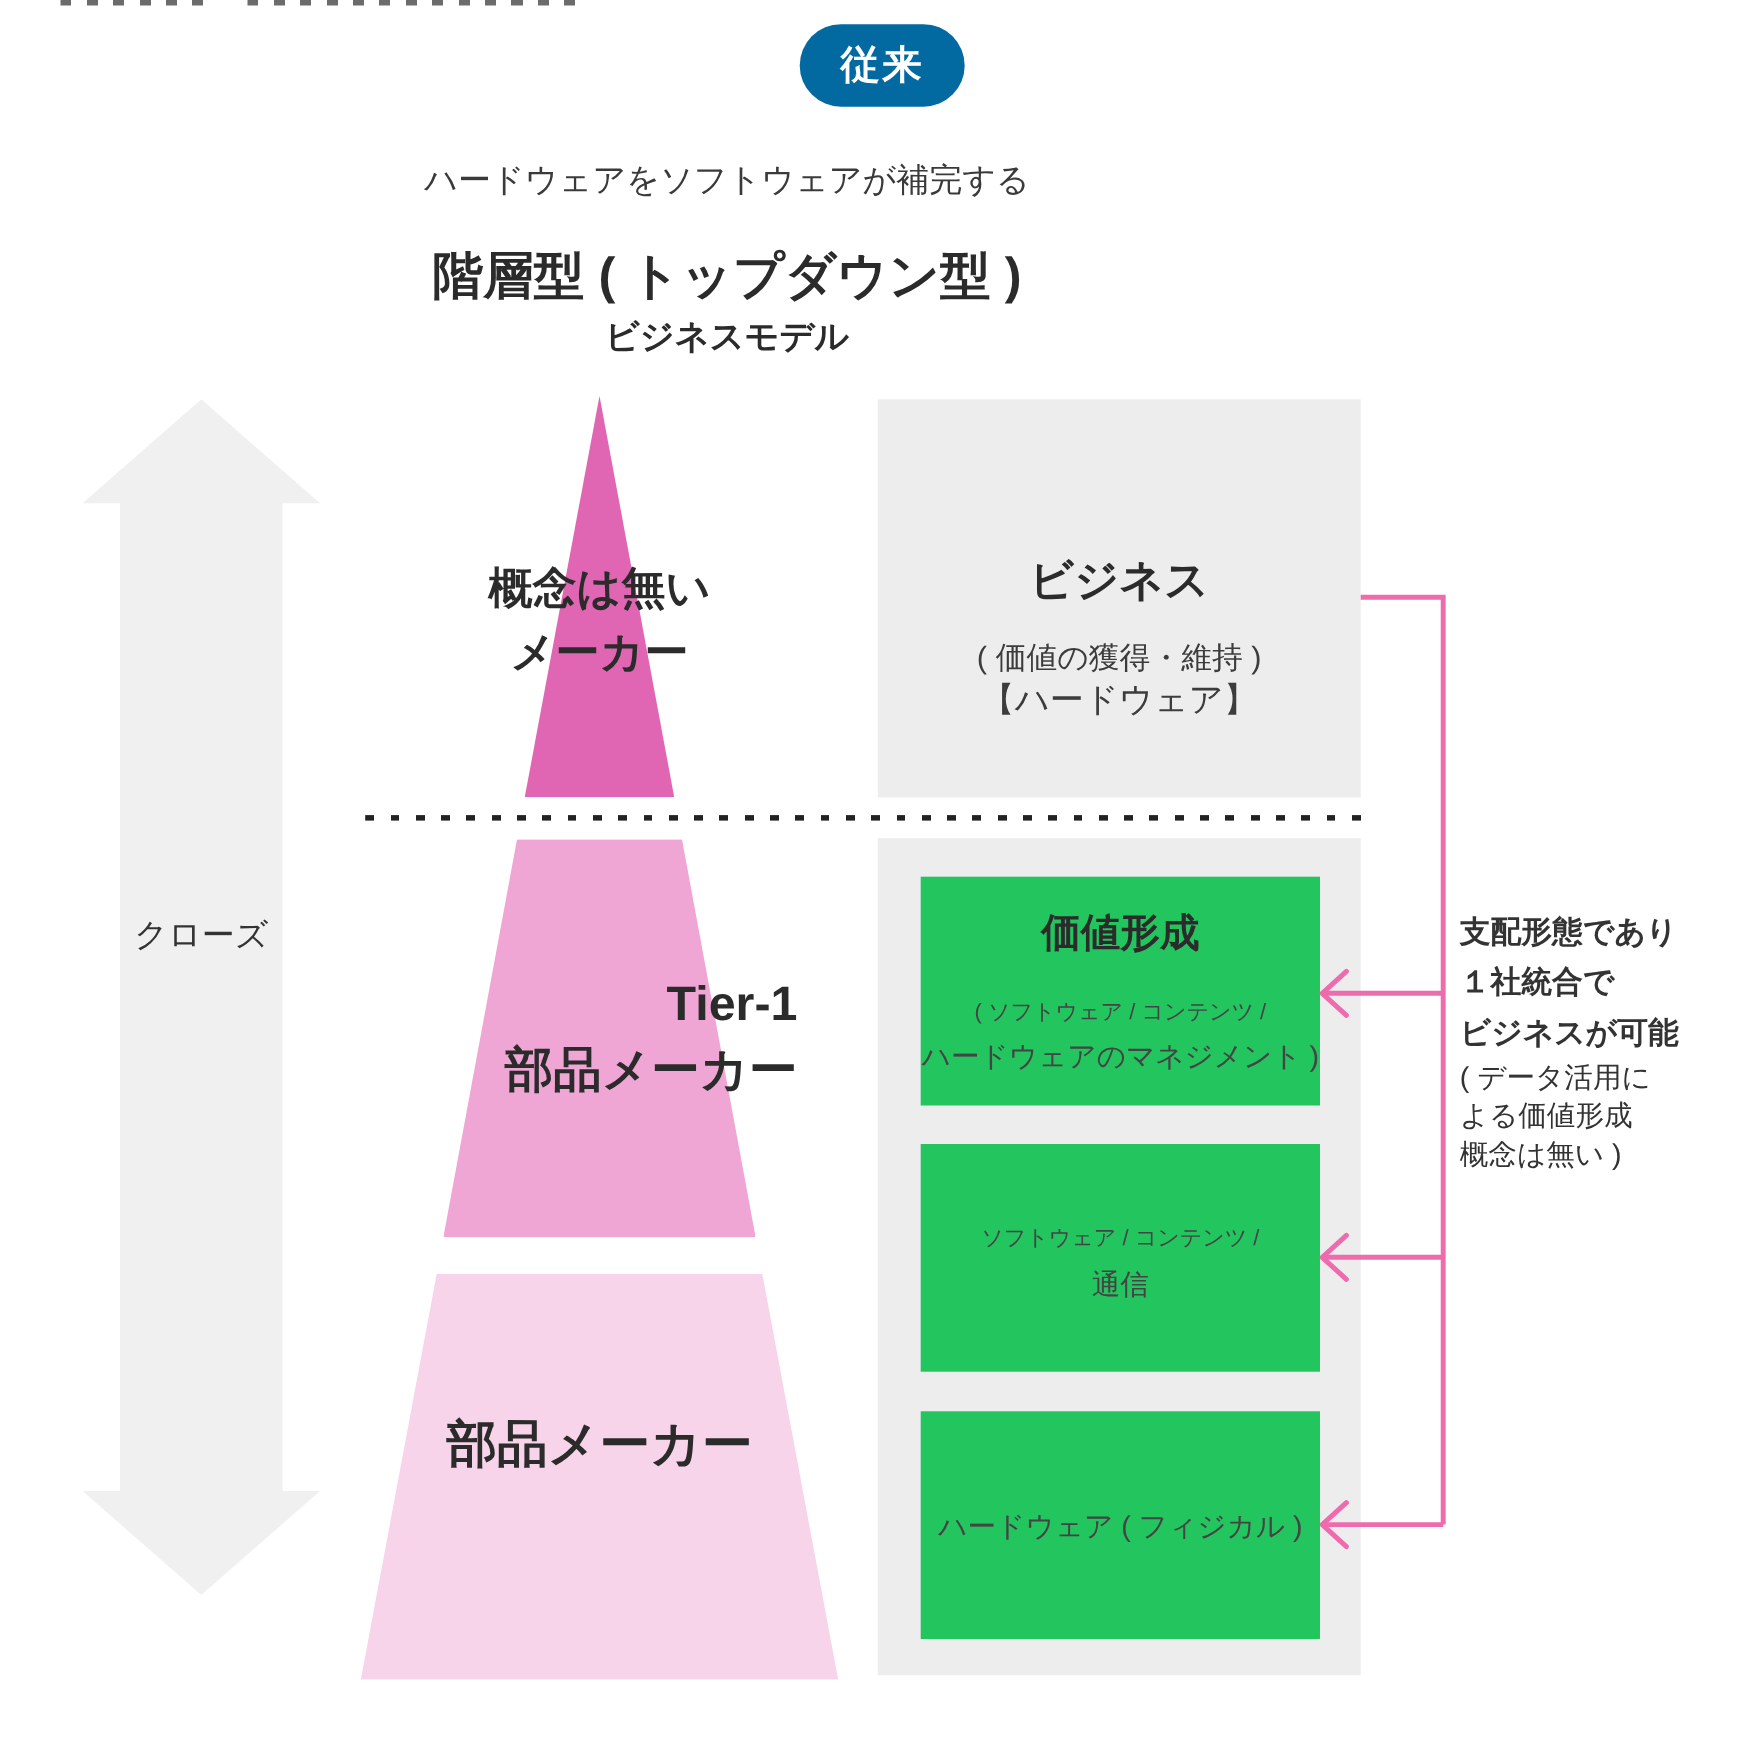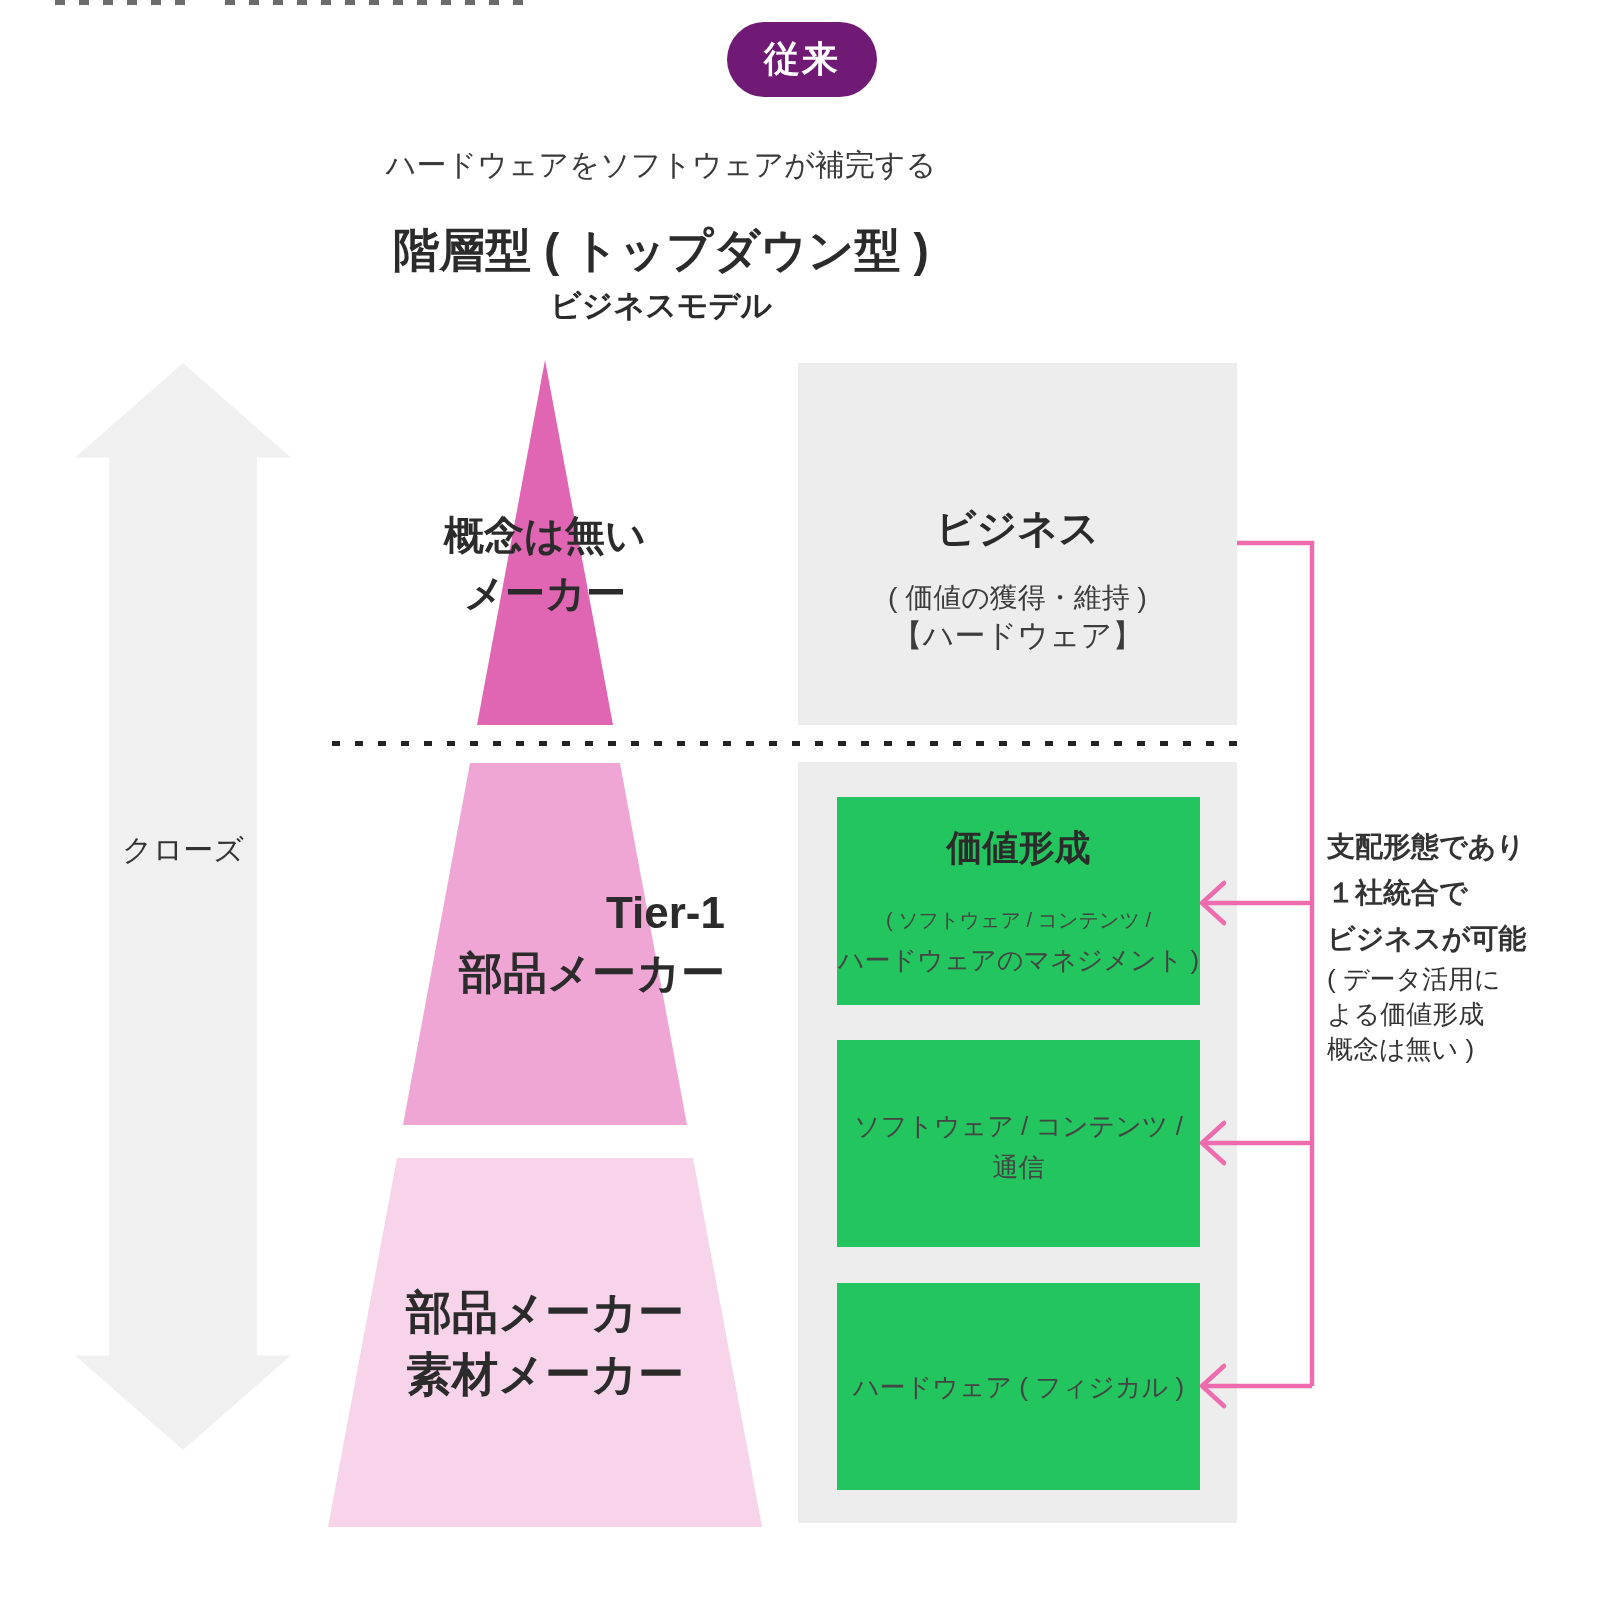--- a/index.html
+++ b/index.html
@@ -8,21 +8,21 @@
     font-family:"Liberation Sans","DejaVu Sans",sans-serif;color:#333;
   }
   .abs{position:absolute;}
 
   
   .frag{height:5px;top:0;background:repeating-linear-gradient(to right,#3a3a3a 0 10px,transparent 10px 24px);opacity:.75;}
 
   
   .badge{
     left:727px;top:22px;width:150px;height:75px;border-radius:38px;
-    background:#701a75;display:flex;align-items:center;justify-content:center;
+    background:#0369a1;display:flex;align-items:center;justify-content:center;
     color:#fff;font-size:36px;font-weight:700;letter-spacing:2px;
   }
 
   
   .hdr{left:261px;width:800px;text-align:center;}
   .hdr-sub{top:147px;font-size:30px;line-height:36px;font-weight:500;color:#3a3a3a;}
   .hdr-title{top:220px;font-size:46px;line-height:60px;font-weight:700;color:#2b2b2b;}
   .hdr-sub2{top:286px;font-size:31px;line-height:40px;font-weight:700;color:#2b2b2b;}
 
   
@@ -61,21 +61,21 @@
   .biz-l1{top:218px;font-size:28px;line-height:34px;color:#3c3c3c;}
   .biz-l2{top:256px;font-size:31px;line-height:34px;color:#3c3c3c;}
 
   .white-box{position:absolute;left:39px;width:363px;height:208px;background:#22c55e;}
   .wb-1{top:35px;}
   .wb-2{top:278px;height:207px;}
   .wb-3{top:521px;height:207px;}
   .wb-title{top:27px;font-size:36px;line-height:48px;font-weight:700;color:#2b2b2b;}
   .wb1-l1{top:105px;font-size:20px;line-height:36px;color:#444;}
   .wb1-l2{top:145px;font-size:26px;line-height:36px;color:#444;}
-  .wb2-l1{top:68px;font-size:26px;line-height:36px;color:#444;}
+  .wb2-l1{top:68px;font-size:20px;line-height:36px;color:#444;}
   .wb2-l2{top:109px;font-size:26px;line-height:36px;color:#444;}
   .wb3-l1{top:86px;font-size:26px;line-height:36px;color:#444;}
 
   
   .connector{left:1190px;top:530px;}
 
   
   .annot{left:1327px;top:824px;width:270px;color:#333;}
   .annot .strong{display:block;font-size:28px;line-height:46px;font-weight:600;}
   .annot .plain{display:block;font-size:26px;line-height:35px;font-weight:400;}
@@ -106,21 +106,20 @@
   <div class="tier-label tl-1">
     <span class="tier-line">概念は無い</span>
     <span class="tier-line">メーカー</span>
   </div>
   <div class="tier-label tl-2">
     <span class="tier-line">Tier-1</span>
     <span class="tier-line">部品メーカー</span>
   </div>
   <div class="tier-label tl-3">
     <span class="tier-line">部品メーカー</span>
-    <span class="tier-line">素材メーカー</span>
   </div>
 
   <div class="abs dashline"></div>
 
   <div class="abs gray-box biz-box">
     <div class="boxtext biz-title">ビジネス</div>
     <div class="boxtext biz-l1">( 価値の獲得・維持 )</div>
     <div class="boxtext biz-l2">【ハードウェア】</div>
   </div>
 

